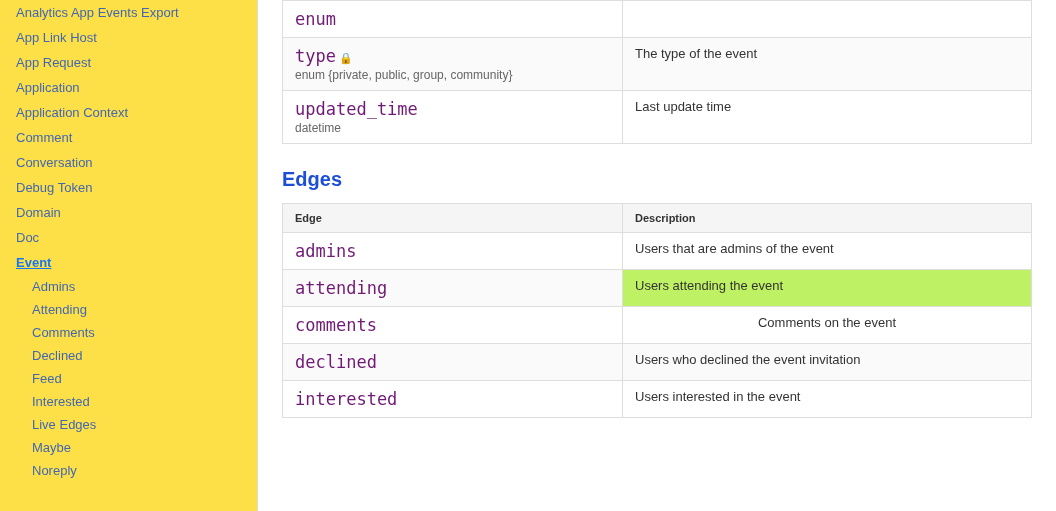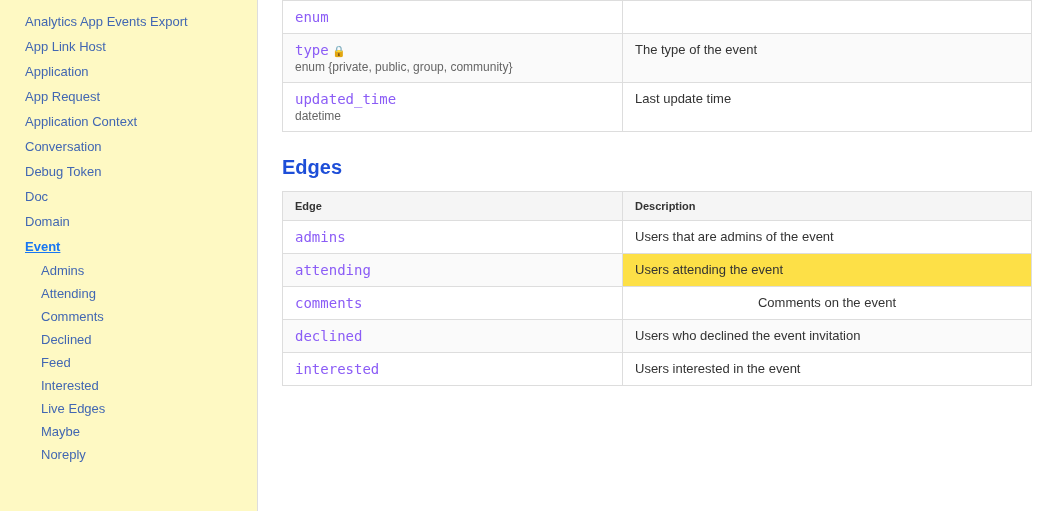--- a/index.html
+++ b/index.html
@@ -4,22 +4,22 @@
   <style>
     * { box-sizing: border-box; margin: 0; padding: 0; }
     body { font-family: Arial, sans-serif; font-size: 13px; color: #333; display: flex; height: 511px; overflow: hidden; background: #fff; }
 
     
     .sidebar {
       width: 258px;
       min-width: 258px;
       border-right: 1px solid #ddd;
       overflow-y: auto;
-      background: #fef9c3;
-      padding: 9px;
+      background: #fde047;
+      padding: 0;
     }
     .sidebar-item {
       display: block;
       padding: 5px 16px;
       font-size: 13px;
       color: #4267B2;
       cursor: pointer;
       text-decoration: none;
       white-space: nowrap;
     }
@@ -66,23 +66,23 @@
     .data-table td {
       padding: 8px 12px;
       border: 1px solid #ddd;
       vertical-align: top;
       font-size: 13px;
     }
     .data-table tr:nth-child(even) td { background: #fafafa; }
     .data-table tr:nth-child(odd) td { background: #fff; }
 
     .field-name {
-      color: #8b5cf6;
+      color: #701a75;
       font-family: monospace;
-      font-size: 14px;
+      font-size: 17px;
     }
     .field-type {
       color: #666;
       font-size: 12px;
       margin-top: 2px;
     }
     .lock-icon { font-size: 11px; color: #666; }
 
     .section-heading {
       font-size: 20px;
@@ -90,27 +90,28 @@
       margin: 20px 0 12px 0;
       color: #1d4ed8;
     }
   </style>
 </head>
 <body>
 
 <nav class="sidebar">
   <a class="sidebar-item">Analytics App Events Export</a>
   <a class="sidebar-item">App Link Host</a>
+  <a class="sidebar-item">App Request</a>
   <a class="sidebar-item">Application</a>
-  <a class="sidebar-item">App Request</a>
   <a class="sidebar-item">Application Context</a>
+  <a class="sidebar-item">Comment</a>
   <a class="sidebar-item">Conversation</a>
   <a class="sidebar-item">Debug Token</a>
+  <a class="sidebar-item">Domain</a>
   <a class="sidebar-item">Doc</a>
-  <a class="sidebar-item">Domain</a>
   <a class="sidebar-item bold-blue">Event</a>
 
   <a class="sidebar-sub">Admins</a>
   <a class="sidebar-sub">Attending</a>
   <a class="sidebar-sub">Comments</a>
   <a class="sidebar-sub">Declined</a>
   <a class="sidebar-sub">Feed</a>
   <a class="sidebar-sub">Interested</a>
   <a class="sidebar-sub">Live Edges</a>
   <a class="sidebar-sub">Maybe</a>
@@ -162,21 +163,21 @@
     <tr>
       <td style="width:340px; background:#fff;">
         <span class="field-name">admins</span>
       </td>
       <td style="background:#fff;">Users that are admins of the event</td>
     </tr>
         <tr>
       <td style="width:340px; background:#fafafa;">
         <span class="field-name">attending</span>
       </td>
-      <td style="background:#fde047;">Users attending the event</td>
+      <td style="background:#bef264;">Users attending the event</td>
     </tr>
         <tr>
       <td style="width:340px; background:#fff;">
         <span class="field-name">comments</span>
       </td>
       <td style="background:#fff;text-align:center;">Comments on the event</td>
     </tr>
         <tr>
       <td style="width:340px; background:#fafafa;">
         <span class="field-name">declined</span>

